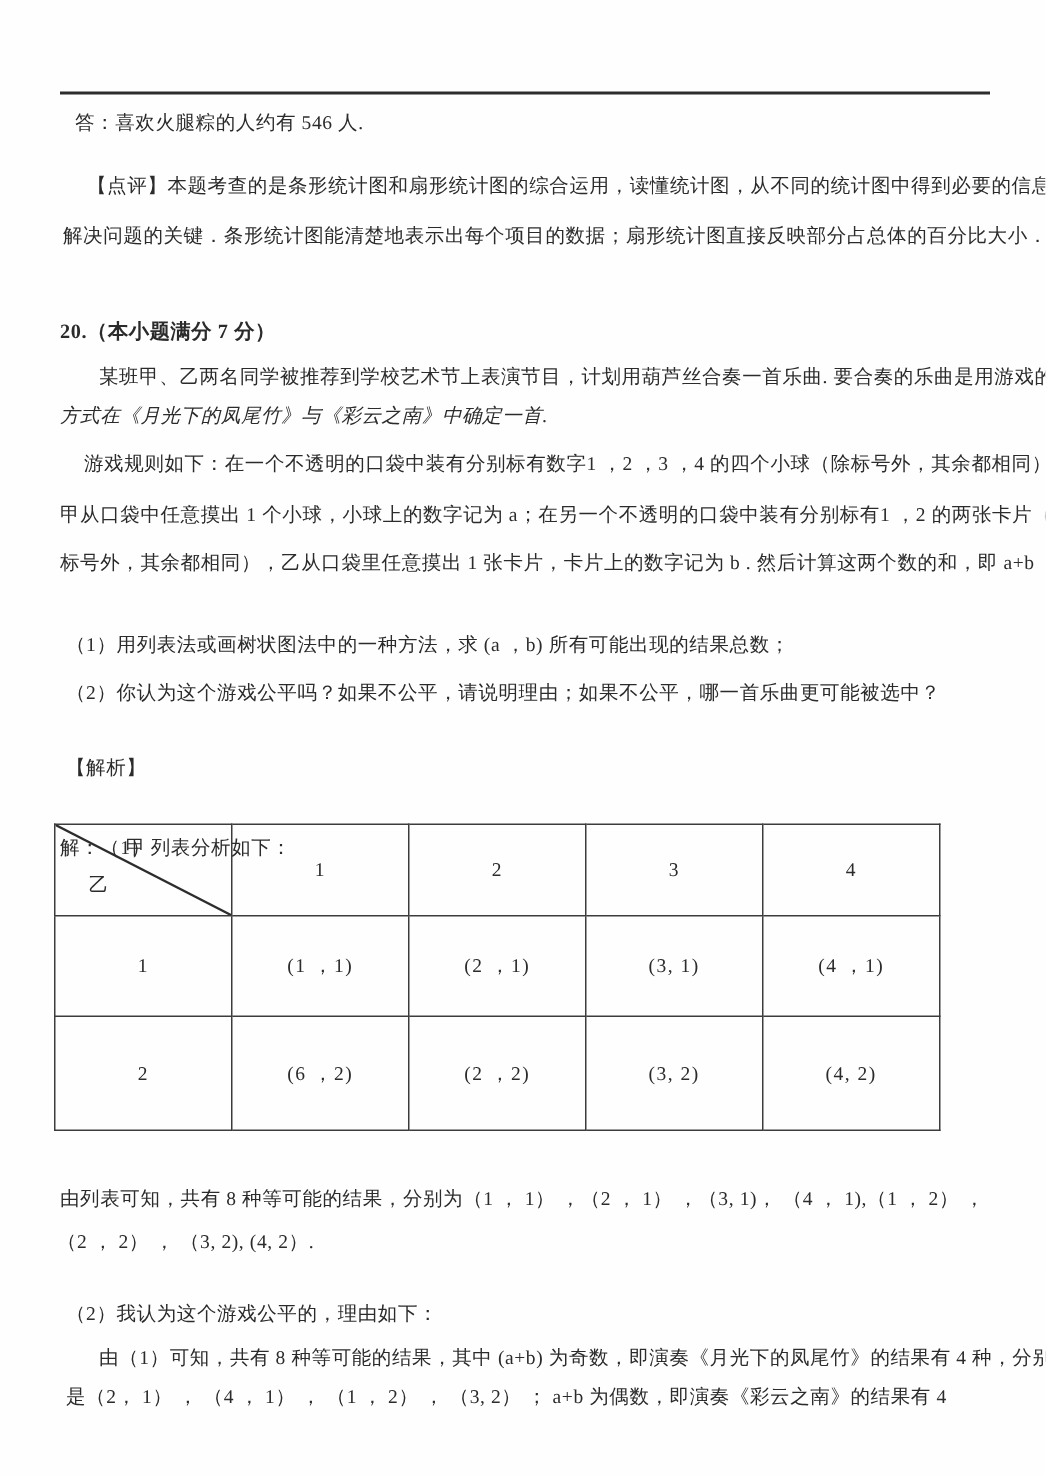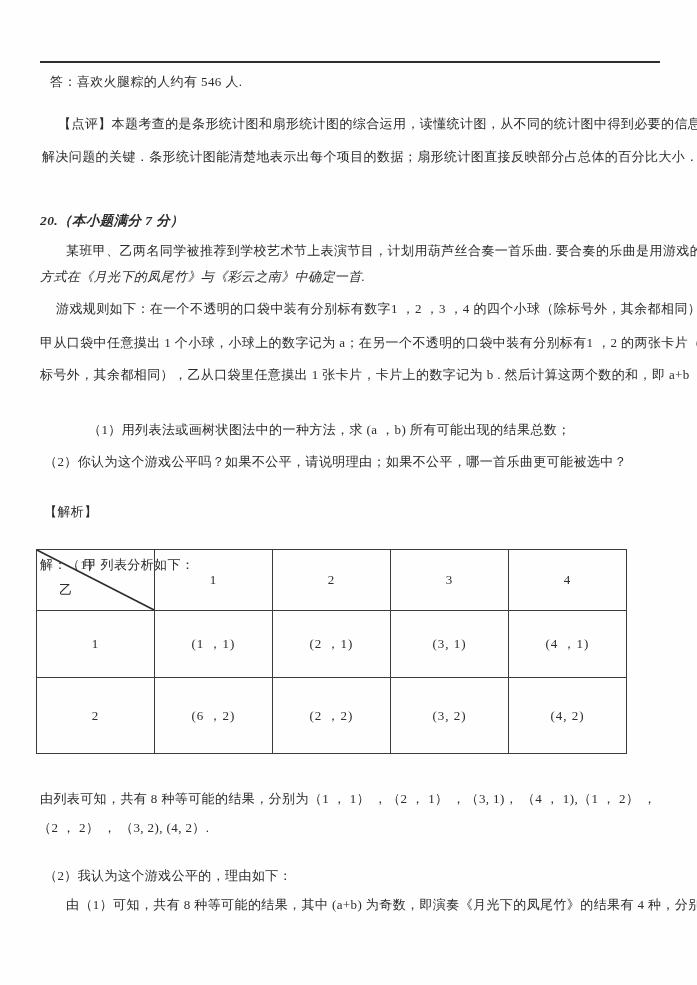--- a/index.html
+++ b/index.html
@@ -55,30 +55,30 @@
 
 <div class="page">
 
   <div class="rule"></div>
 
   <div class="line" style="top:73px; left:50px;">答：喜欢火腿粽的人约有 546 人.</div>
 
   <div class="line" style="top:115px; left:58px;">【点评】本题考查的是条形统计图和扇形统计图的综合运用，读懂统计图，从不同的统计图中得到必要的信息是</div>
   <div class="line" style="top:148px; left:42px;">解决问题的关键．条形统计图能清楚地表示出每个项目的数据；扇形统计图直接反映部分占总体的百分比大小．</div>
 
-  <div class="line bold" style="top:212px; left:40px;font-style:italic;">20.（本小题满分 7 分）</div>
+  <div class="line bold" style="top:212px; left:40px;">20.（本小题满分 7 分）</div>
 
   <div class="line" style="top:242px; left:66px;">某班甲、乙两名同学被推荐到学校艺术节上表演节目，计划用葫芦丝合奏一首乐曲. 要合奏的乐曲是用游戏的</div>
   <div class="line" style="top:268px; left:40px;font-style:italic;">方式在《月光下的凤尾竹》与《彩云之南》中确定一首.</div>
 
   <div class="line" style="top:300px; left:56px;">游戏规则如下：在一个不透明的口袋中装有分别标有数字1 ，2 ，3 ，4 的四个小球（除标号外，其余都相同），</div>
   <div class="line" style="top:334px; left:40px;">甲从口袋中任意摸出 1 个小球，小球上的数字记为 a；在另一个不透明的口袋中装有分别标有1 ，2 的两张卡片（除</div>
   <div class="line" style="top:366px; left:40px;">标号外，其余都相同），乙从口袋里任意摸出 1 张卡片，卡片上的数字记为 b . 然后计算这两个数的和，即 a+b ，</div>
 
-  <div class="line" style="top:421px; left:44px;margin-left:44px;">（1）用列表法或画树状图法中的一种方法，求 (a ，b) 所有可能出现的结果总数；</div>
+  <div class="line" style="top:421px; left:44px;">（1）用列表法或画树状图法中的一种方法，求 (a ，b) 所有可能出现的结果总数；</div>
   <div class="line" style="top:432px; left:44px;margin-top:21px;">（2）你认为这个游戏公平吗？如果不公平，请说明理由；如果不公平，哪一首乐曲更可能被选中？</div>
 
   <div class="line" style="top:503px; left:44px;">【解析】</div>
   <div class="line" style="top:528px; left:40px;margin-top:28px;">解：（1）列表分析如下：</div>
 
   <table class="ptable">
     <tbody>
         <tr class="hrow">
       <td class="corner">
         <svg viewBox="0 0 100 100" preserveAspectRatio="none">
@@ -107,14 +107,15 @@
       <td>(4, 2)</td>
     </tr>
   </tbody>
     </table>
 
   <div class="line" style="top:790px; left:40px;">由列表可知，共有 8 种等可能的结果，分别为（1 ， 1） ，（2 ， 1） ，（3, 1)， （4 ， 1),（1 ， 2） ，</div>
   <div class="line" style="top:819px; left:38px;font-family:Liberation Serif, serif;">（2 ， 2） ， （3, 2), (4, 2）.</div>
 
   <div class="line" style="top:867px; left:44px;">（2）我认为这个游戏公平的，理由如下：</div>
   <div class="line" style="top:896px; left:66px;">由（1）可知，共有 8 种等可能的结果，其中 (a+b) 为奇数，即演奏《月光下的凤尾竹》的结果有 4 种，分别</div>
+  <div class="line" style="top:922px; left:44px;">是（2， 1） ， （4 ， 1） ， （1 ， 2） ， （3, 2） ； a+b 为偶数，即演奏《彩云之南》的结果有 4</div>
 
 </div>
 
 </body></html>

